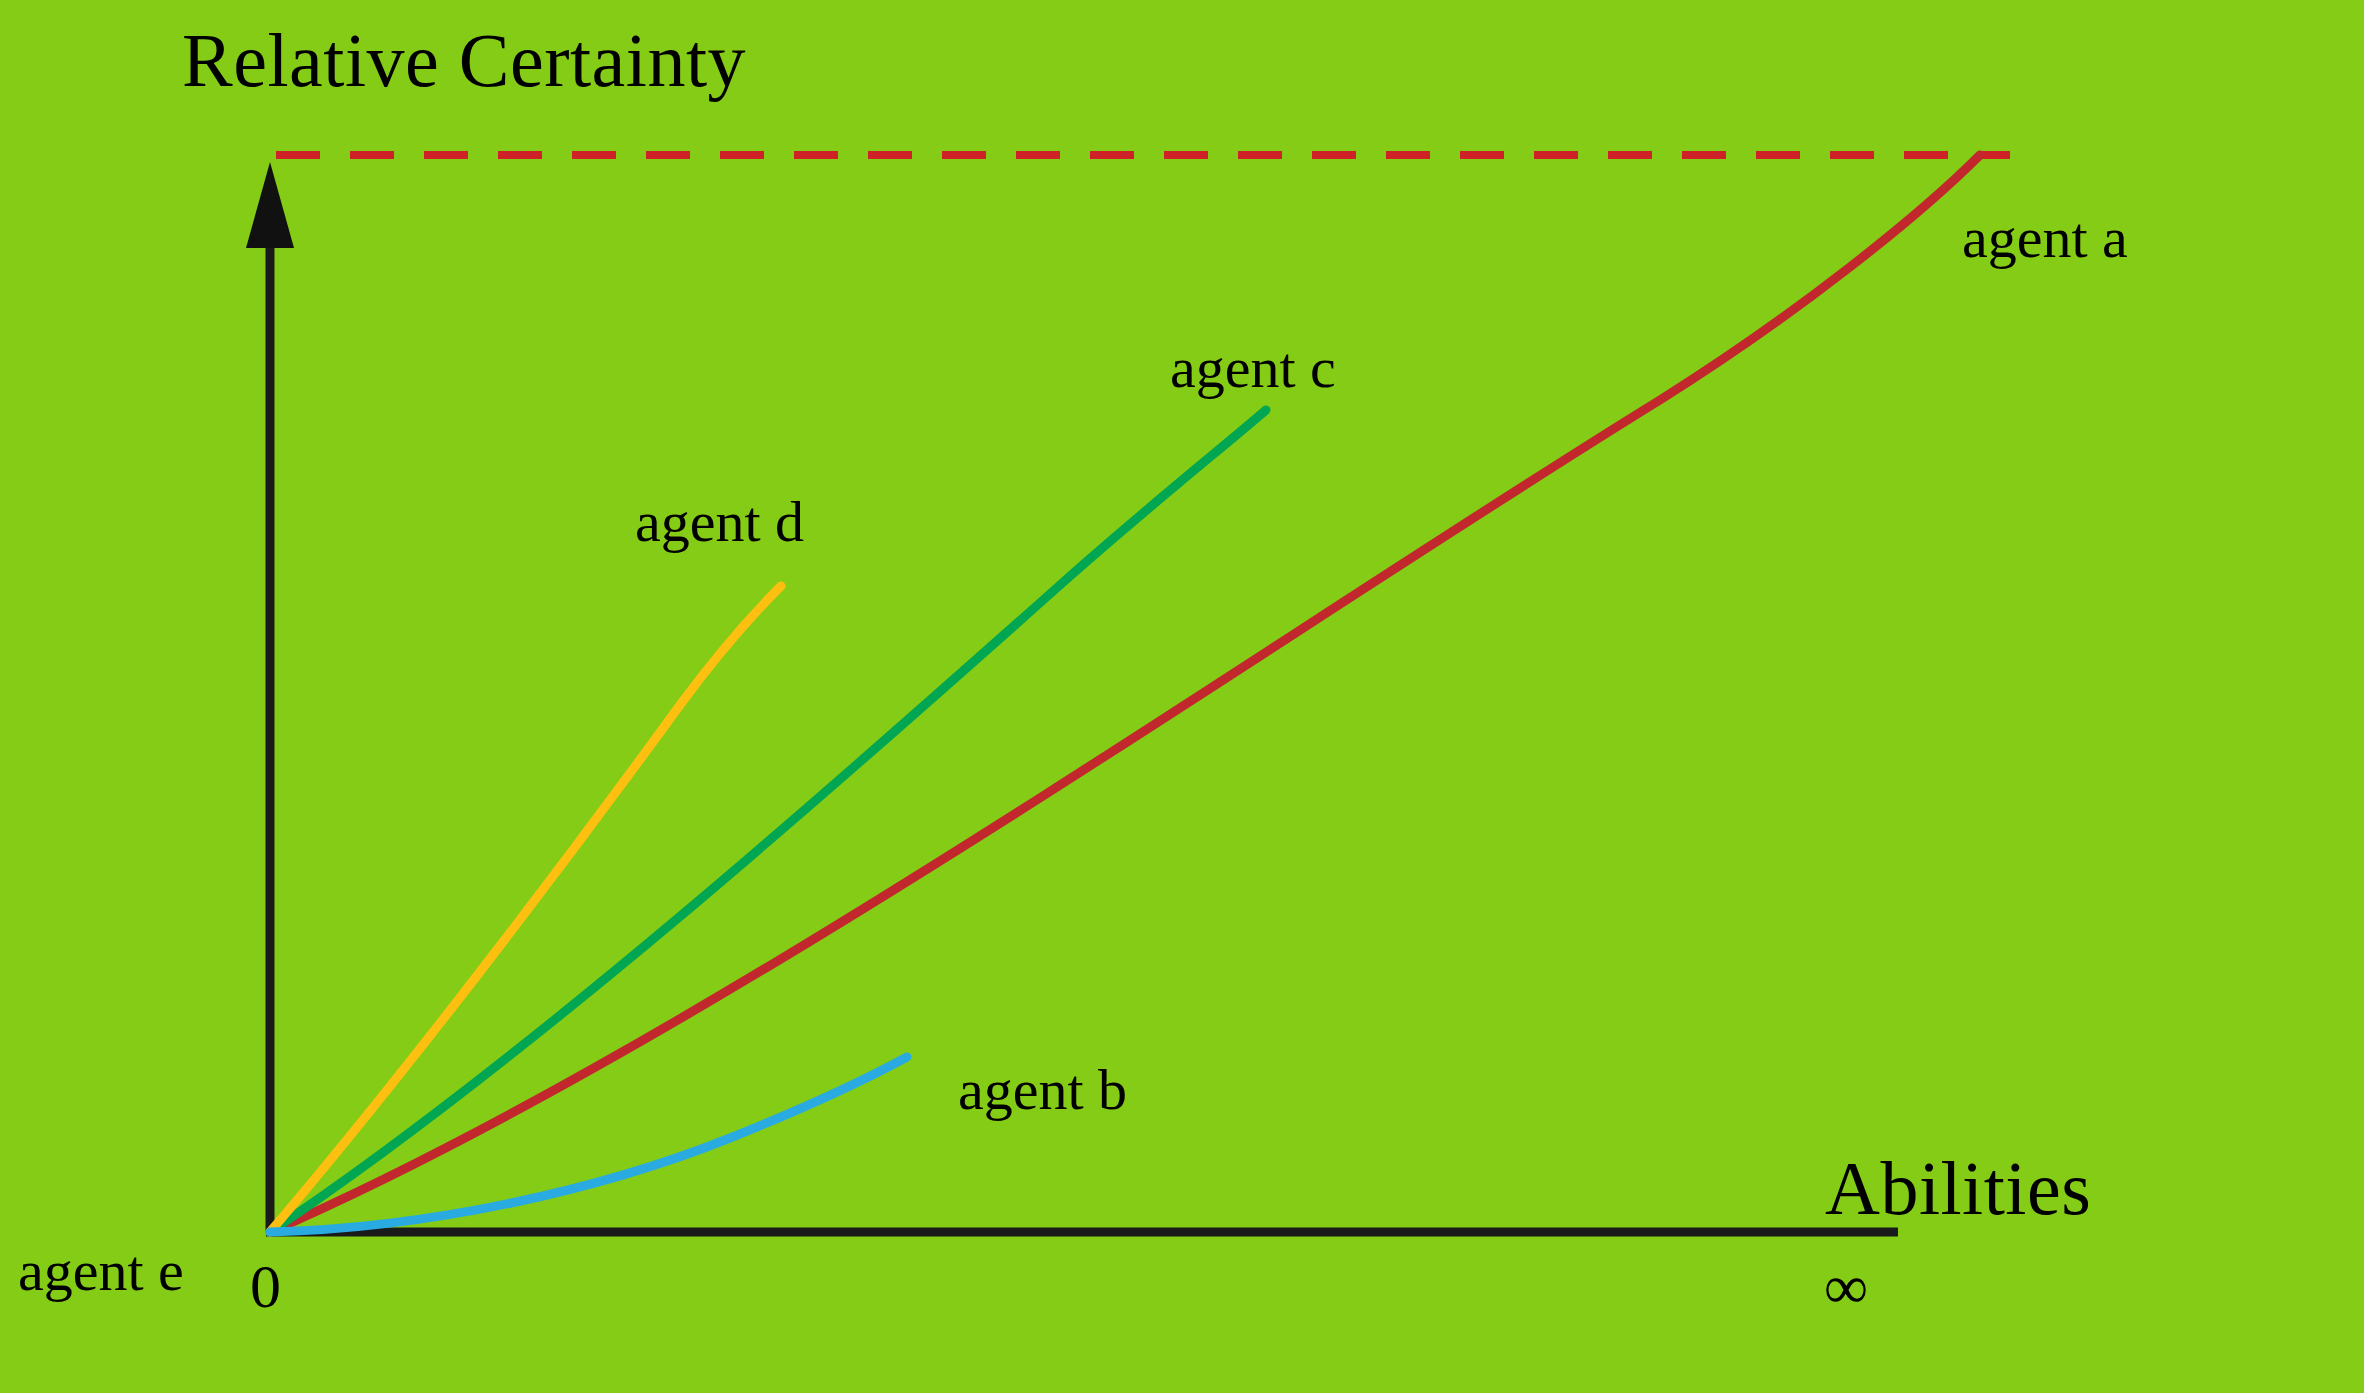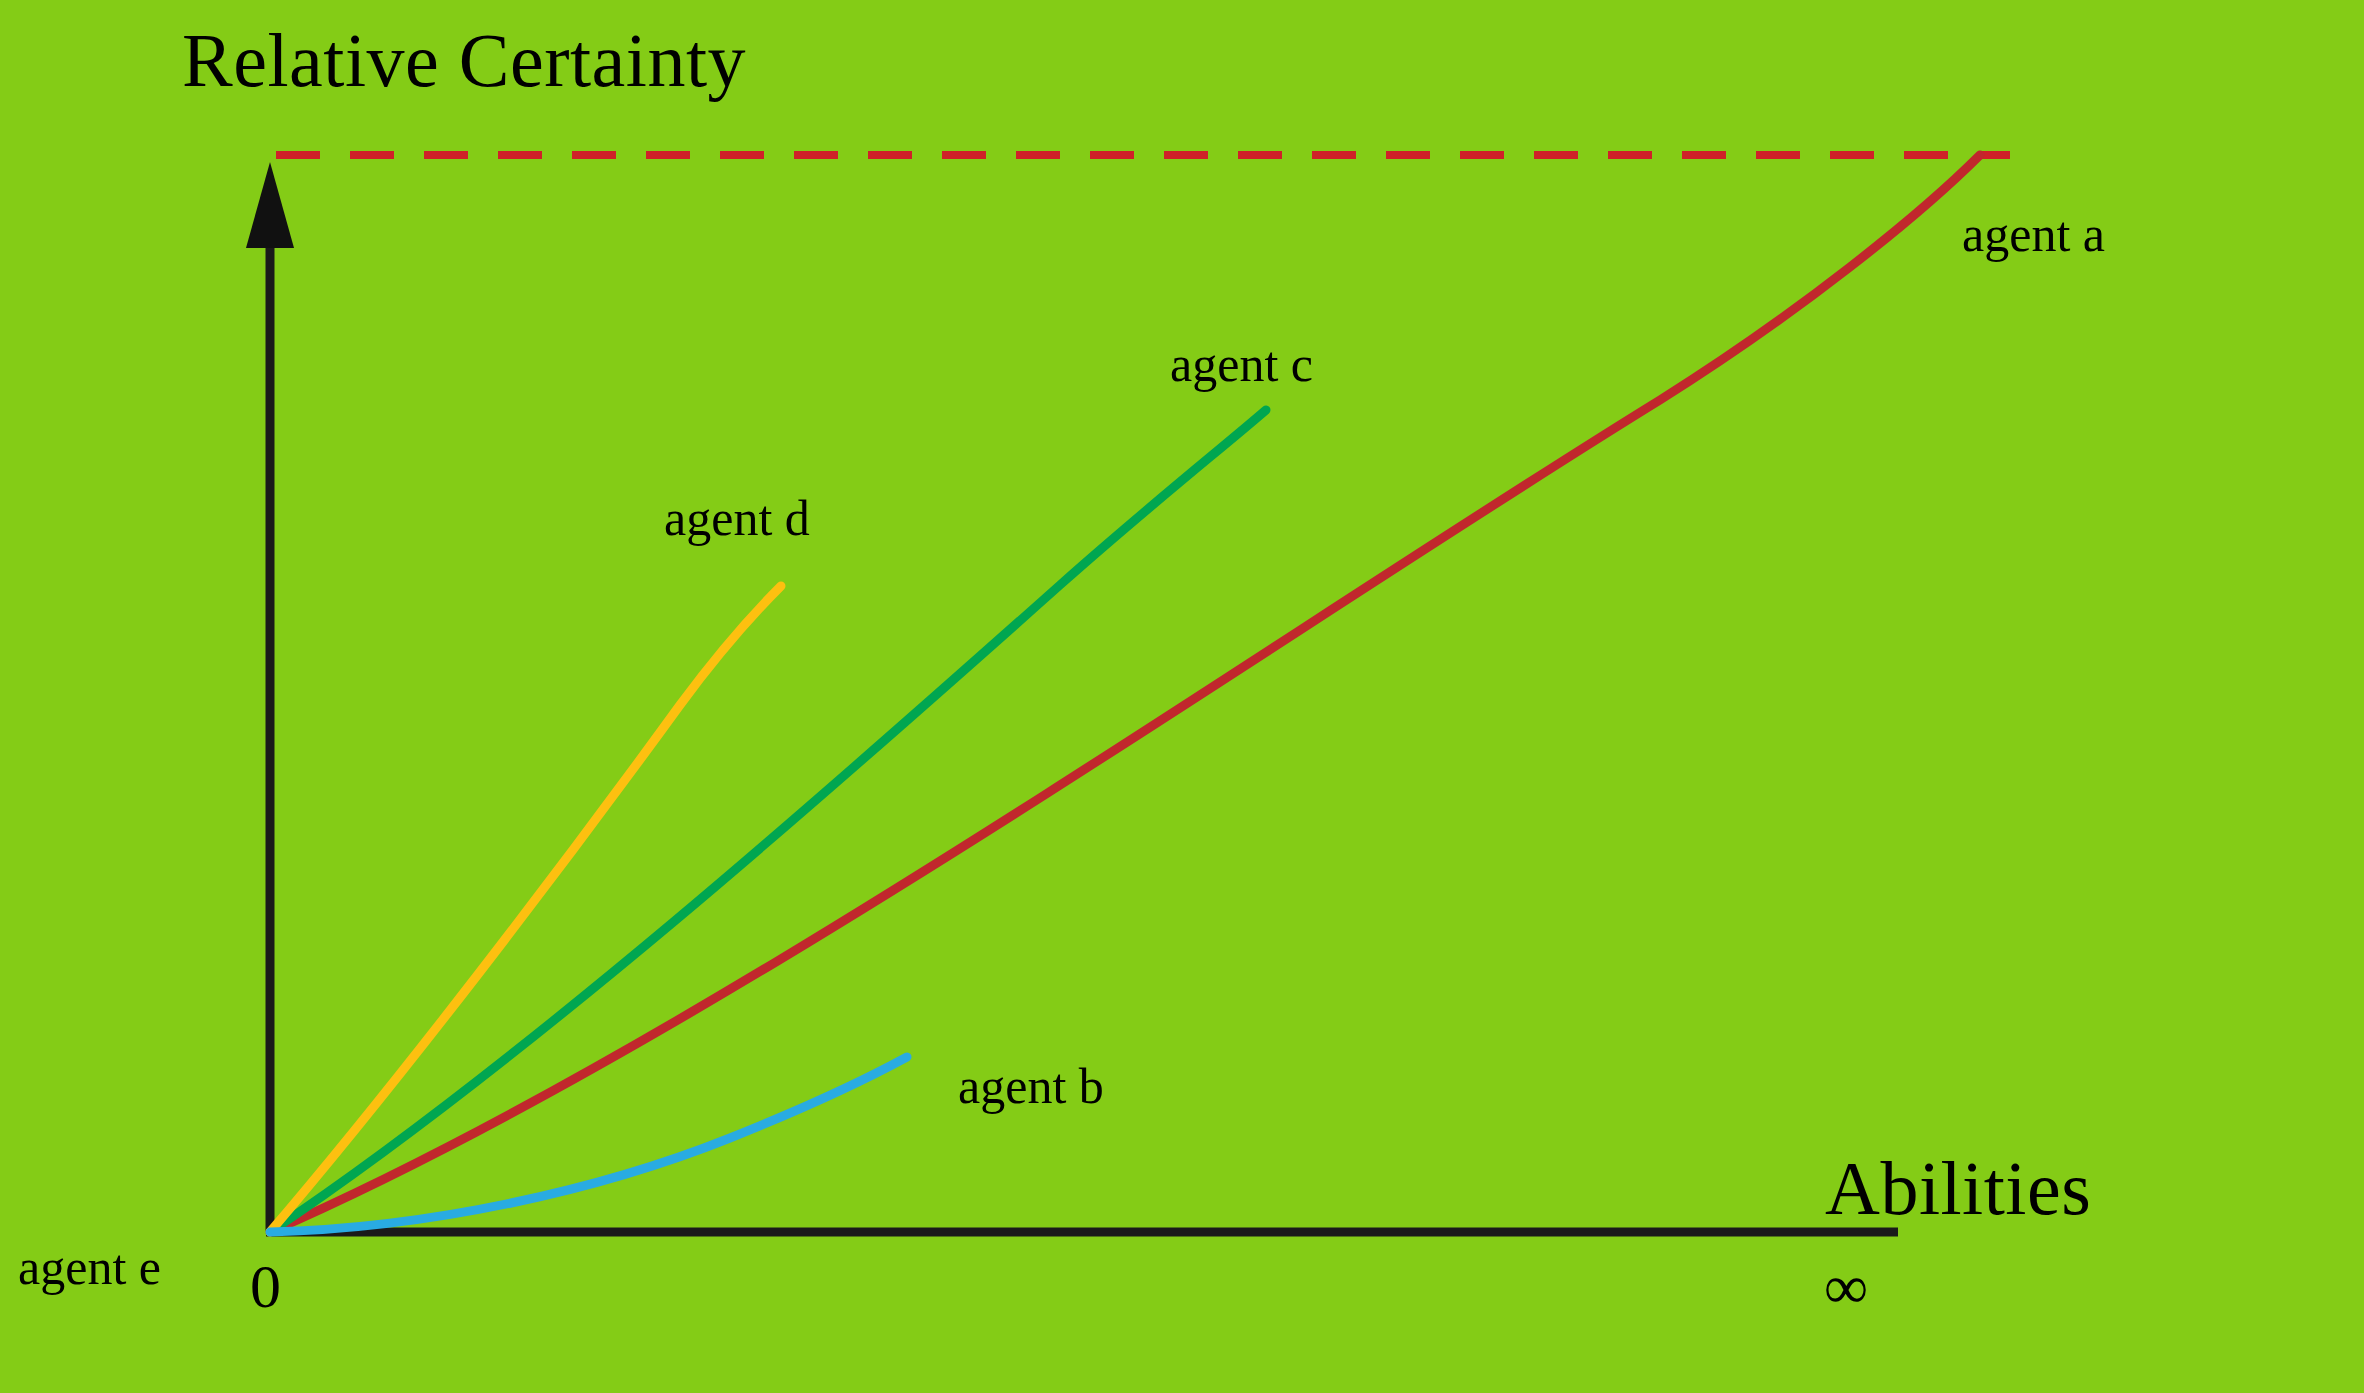--- a/index.html
+++ b/index.html
@@ -38,21 +38,21 @@
     letter-spacing: 0.5px;
   }
   .axis-name {
     font-size: 76px;
     letter-spacing: 0.5px;
   }
   .tick-label {
     font-size: 62px;
   }
   .series-label {
-    font-size: 50px;
+    font-size: 58px;
   }
 </style>
 </head>
 <body>
 
 <div id="figure">
 
   <svg id="plot-svg" viewBox="0 0 2364 1393">
 
     <line x1="276" y1="155" x2="2010" y2="155" stroke="#cf2128" stroke-width="8" stroke-dasharray="44 30" stroke-linecap="butt"></line>
@@ -77,19 +77,19 @@
   <div class="label axis-name" style="left:1825px; top:1150px;">Abilities</div>
 
   <div class="label tick-label" style="left:250px; top:1255px;">0</div>
 
   <div class="label tick-label" style="left:1824px; top:1256px;">∞</div>
 
   <div class="label series-label" style="left:1962px; top:209px;">agent a</div>
 
   <div class="label series-label" style="left:1170px; top:339px;text-align:right;">agent c</div>
 
-  <div class="label series-label" style="left:664px; top:493px;">agent d</div>
+  <div class="label series-label" style="left:635px; top:493px;">agent d</div>
 
   <div class="label series-label" style="left:958px; top:1061px;">agent b</div>
 
   <div class="label series-label" style="left:18px; top:1242px;font-family:Liberation Serif, serif;">agent e</div>
 
 </div>
 
 </body></html>

